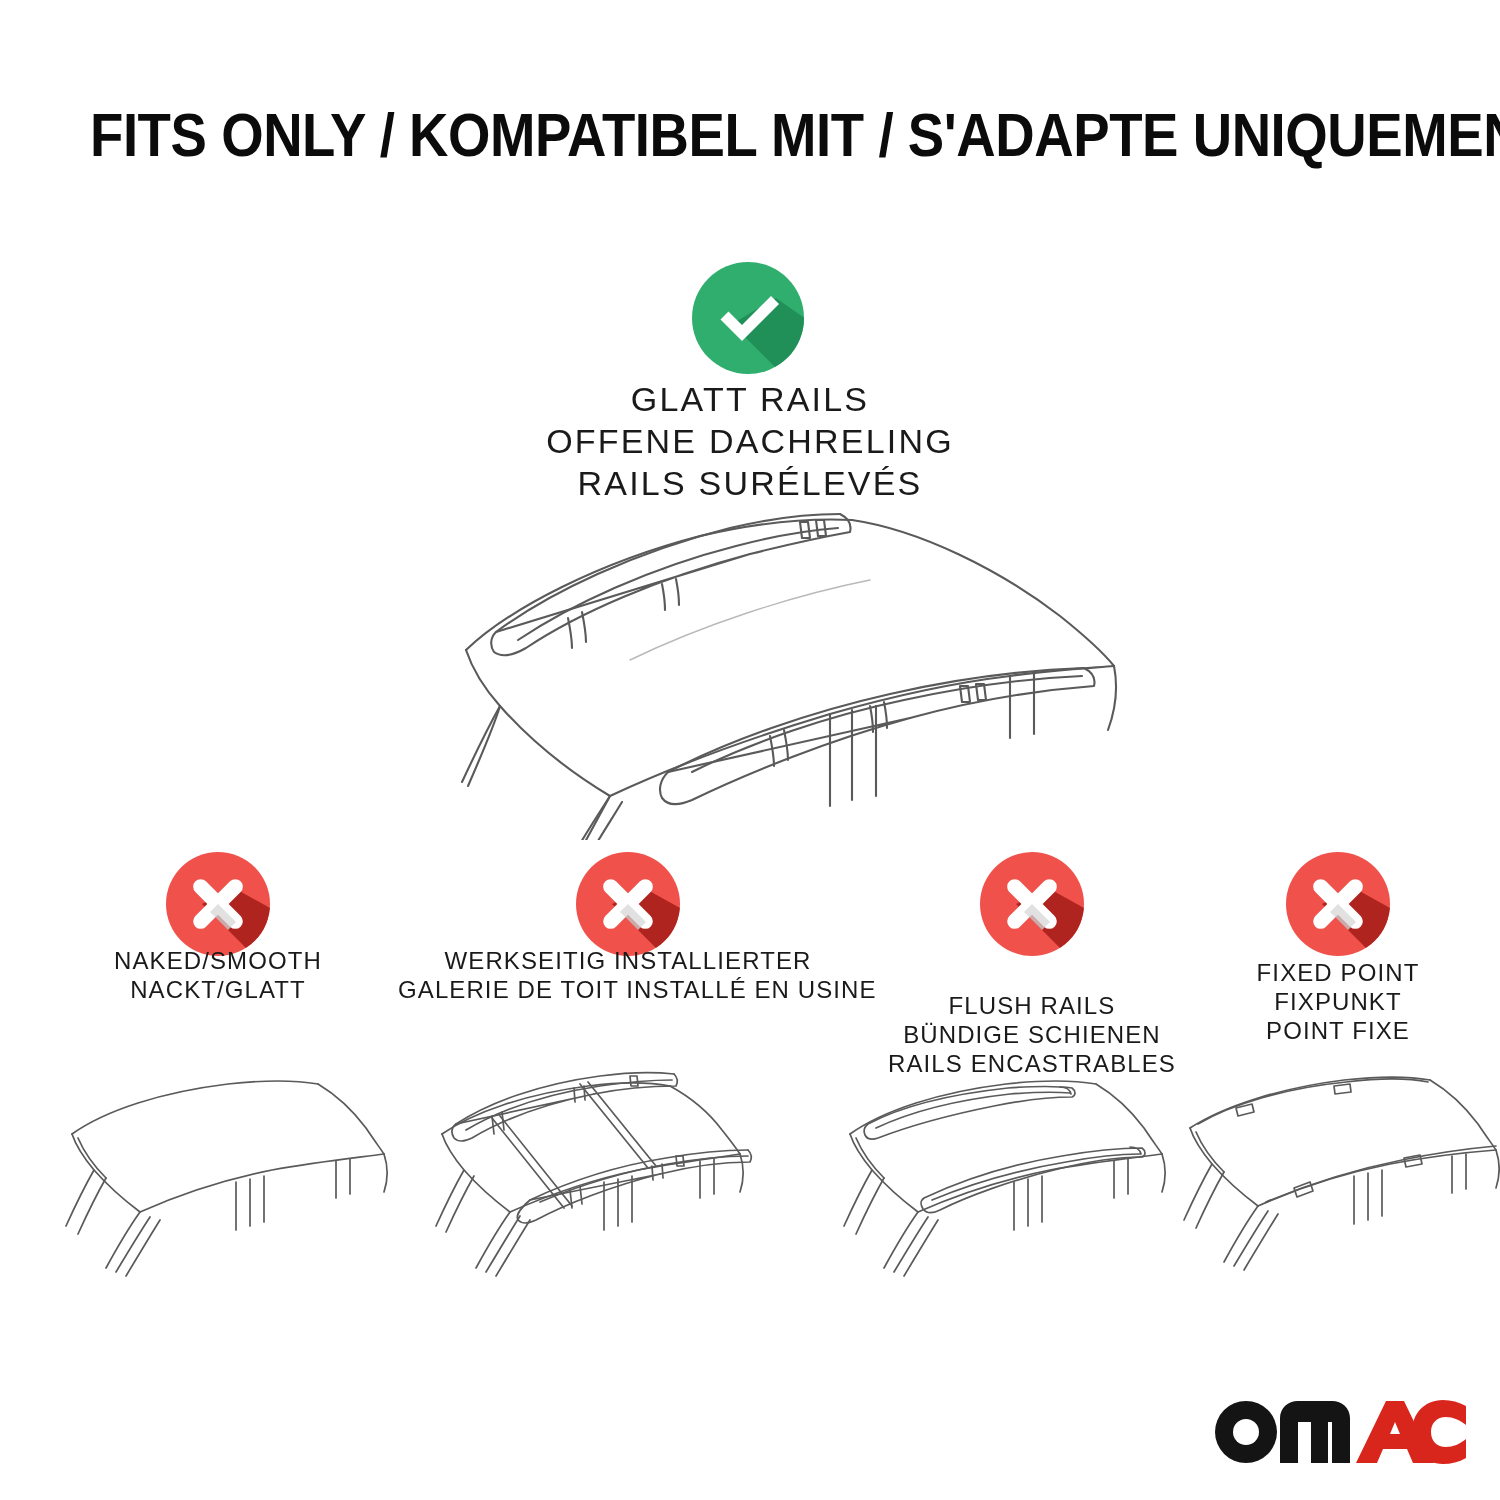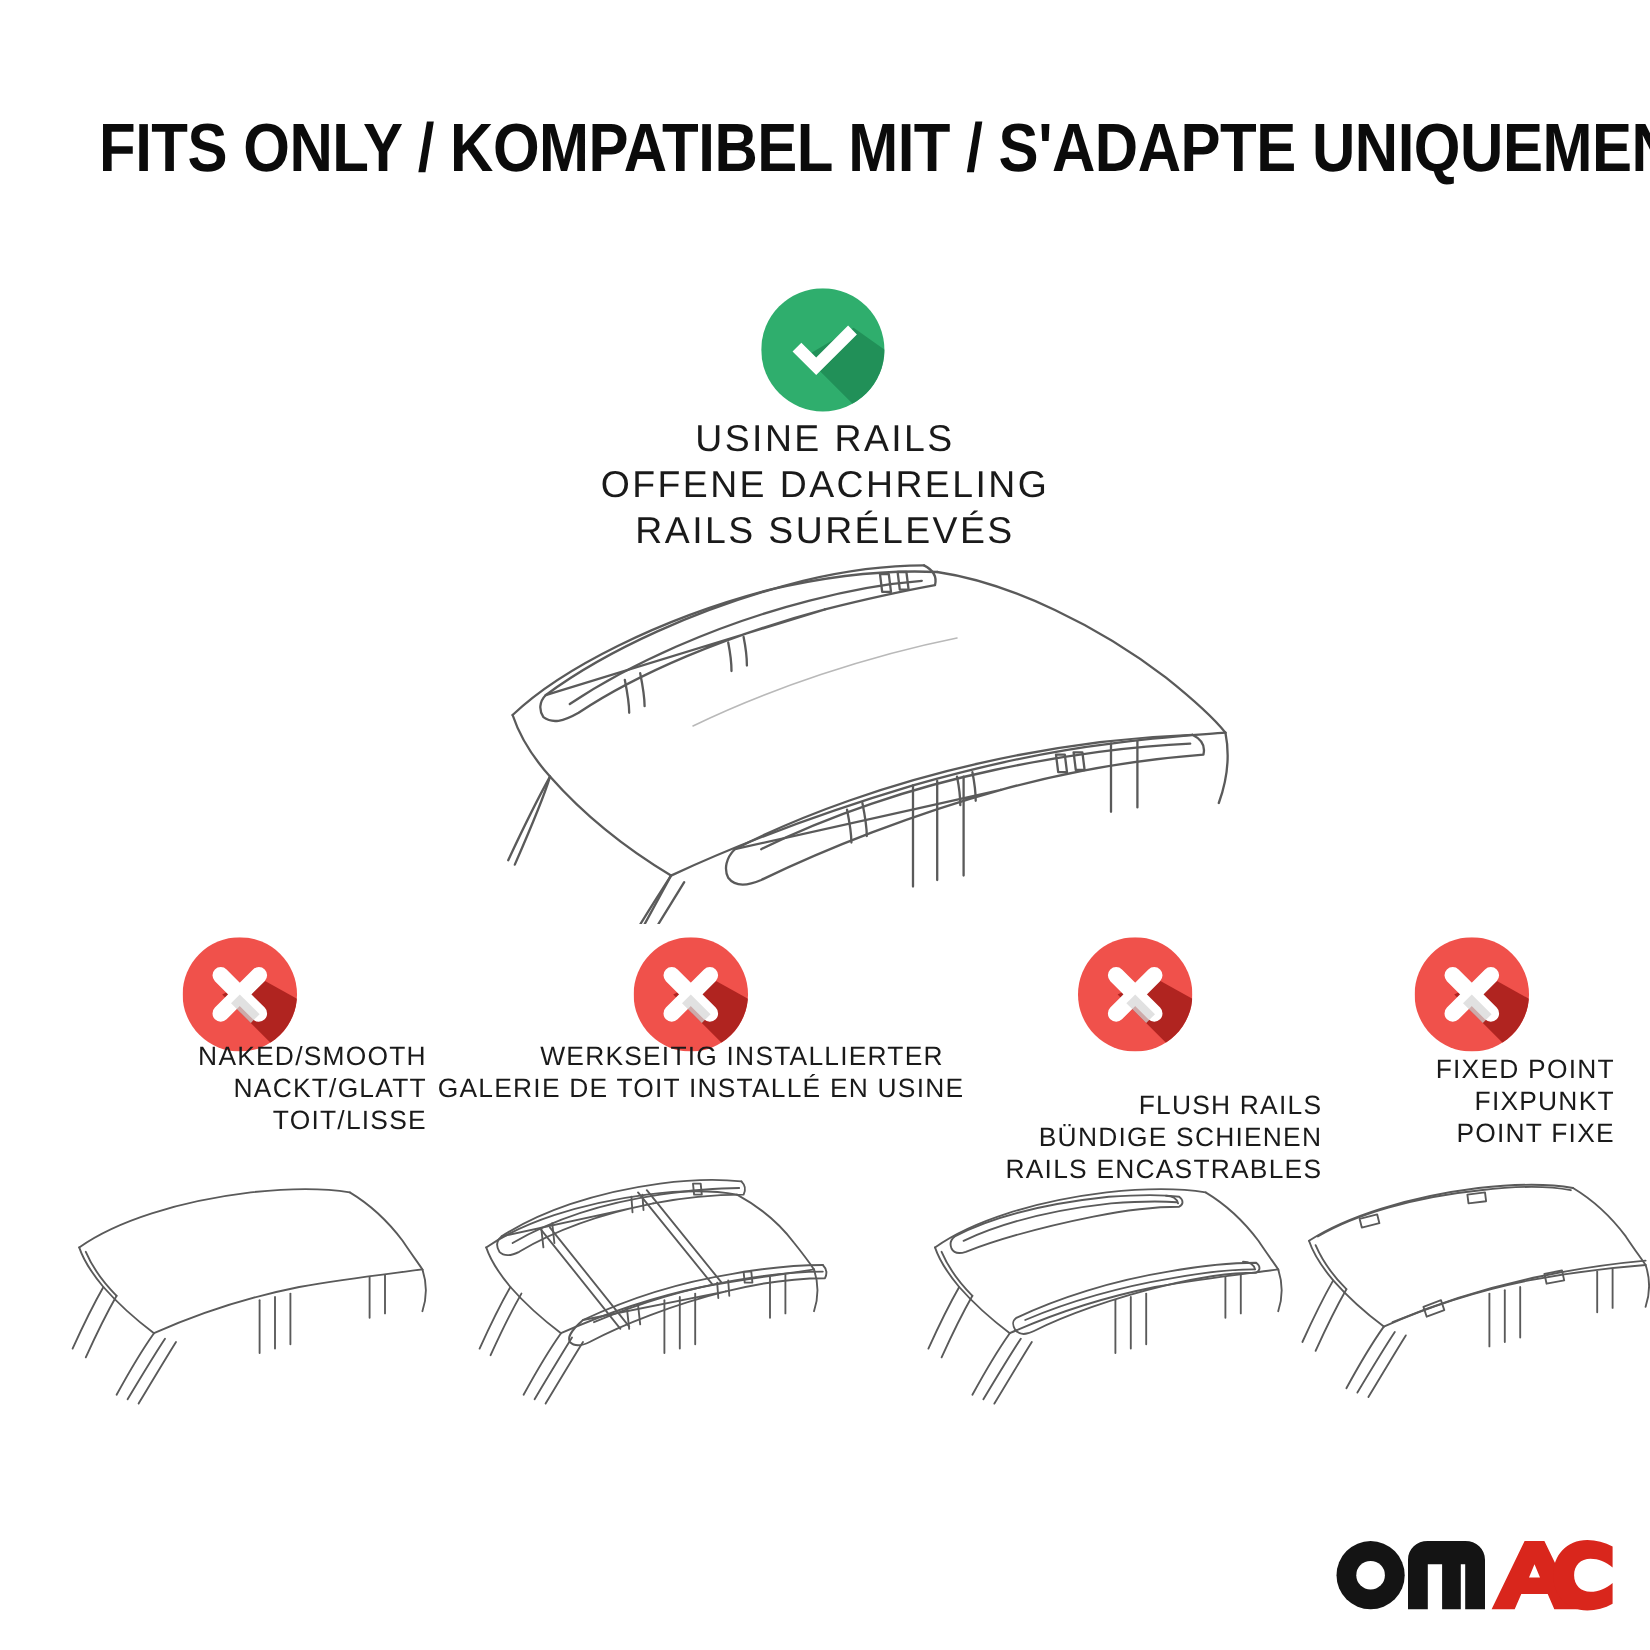--- a/index.html
+++ b/index.html
@@ -40,21 +40,21 @@
     font-size:34px;
     line-height:42px;
     font-weight:300;
     letter-spacing:2.2px;
     color:#1a1a1a;
   }
   .ok-heading div{white-space:nowrap;}
 
   .col-label{
     position:absolute;
-    text-align:right;
+    text-align:center;
     font-size:24px;
     line-height:29px;
     font-weight:300;
     letter-spacing:1.1px;
     color:#1a1a1a;
   }
   .col-label div{white-space:nowrap;}
 
   
   .illus{position:absolute;}
@@ -84,21 +84,21 @@
       </defs>
       <circle cx="56" cy="56" r="56" fill="#2FAE6D"></circle>
       <g clip-path="url(#clipGreen)">
         <path d="M40 62 L56 78 L118 140 L118 60 L84 36 Z" fill="#1E8B55" opacity="0.85"></path>
       </g>
       <path d="M28.5 57.5 L36.5 49.5 L50 63 L79 34 L87 42 L50 79 Z" fill="#ffffff"></path>
     </svg>
   </div>
 
   <div class="ok-heading">
-    <div>USINE RAILS</div>
+    <div>GLATT RAILS</div>
     <div>OFFENE DACHRELING</div>
     <div>RAILS SURÉLEVÉS</div>
   </div>
 
   <div class="illus" style="left:400px;top:500px;">
     <svg width="720" height="340" viewBox="0 0 720 340">
       <g fill="none" stroke="#5a5a5a" stroke-width="2.1" stroke-linejoin="round" stroke-linecap="round">
 
         <path d="M66 150 C110 108 200 62 300 36 C360 22 410 18 452 20"></path>
         <path d="M452 20 C520 30 600 70 660 116 C690 140 706 156 714 166"></path>
@@ -226,21 +226,20 @@
         <rect x="44.5" y="20" width="15" height="64" rx="7.5" fill="#ffffff" transform="rotate(45 52 52)"></rect>
         <rect x="44.5" y="20" width="15" height="64" rx="7.5" fill="#ffffff" transform="rotate(-45 52 52)"></rect>
         <path d="M52 52 L70 70 L62 78 L44 60 Z" fill="#d7d7d7" opacity="0.75"></path>
       </g>
     </svg>
   </div>
 
   <div class="col-label" style="left:48px;top:946px;width:340px;">
     <div>NAKED/SMOOTH</div>
     <div>NACKT/GLATT</div>
-    <div>TOIT/LISSE</div>
   </div>
 
   <div class="col-label" style="left:398px;top:946px;width:460px;">
     <div>WERKSEITIG INSTALLIERTER</div>
     <div>GALERIE DE TOIT INSTALLÉ EN USINE</div>
   </div>
 
   <div class="col-label" style="left:862px;top:958px;width:340px;margin-top:33px;">
     <div>FLUSH RAILS</div>
     <div>BÜNDIGE SCHIENEN</div>

